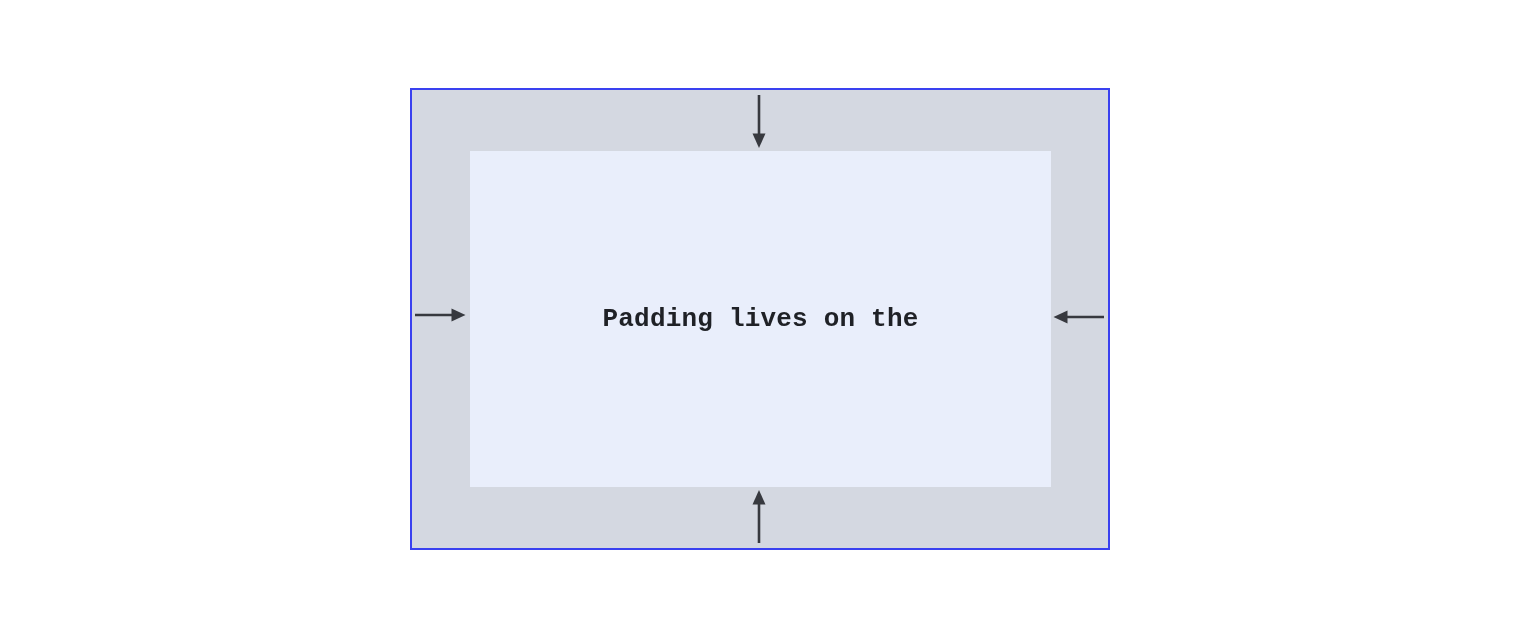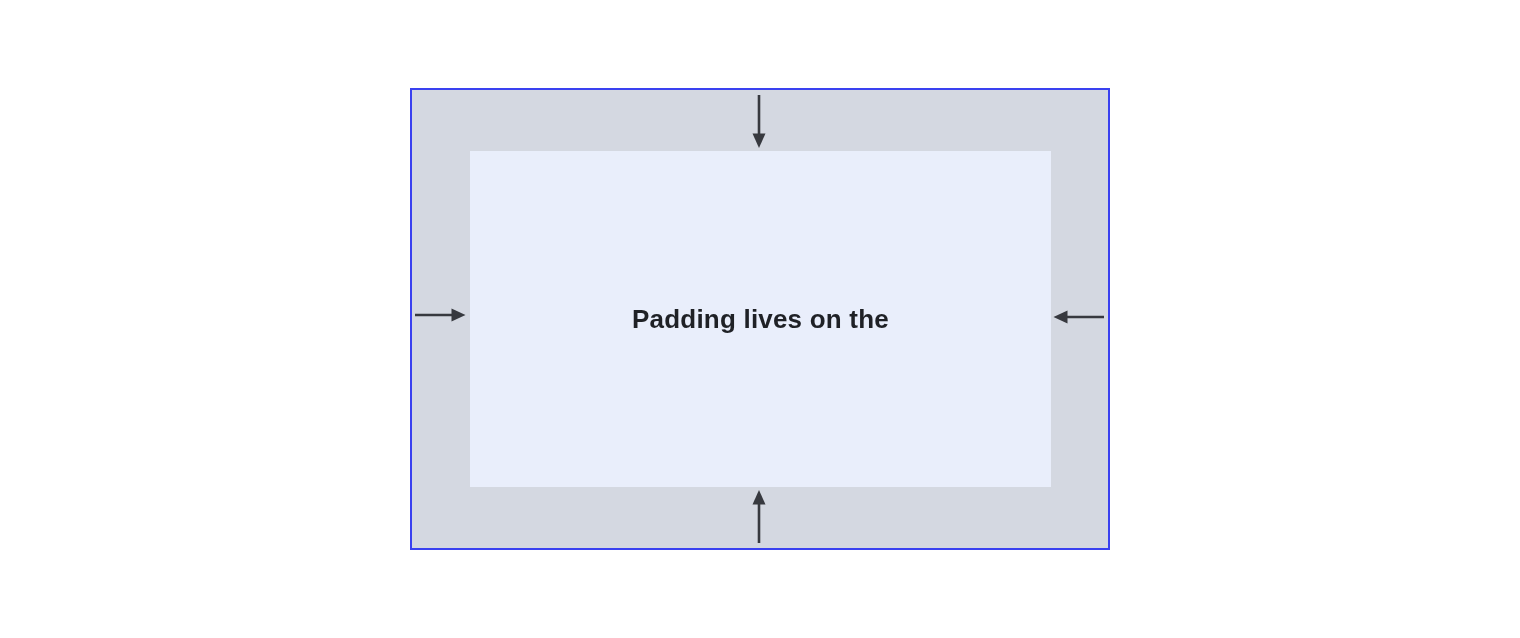--- a/index.html
+++ b/index.html
@@ -17,20 +17,21 @@
     height: 638px;
     background: var(--canvas-bg);
     font-family: "Liberation Sans", "DejaVu Sans", sans-serif;
     overflow: hidden;
   }
   .canvas {
     position: relative;
     width: 1502px;
     height: 638px;
     background: var(--canvas-bg);
+    font-family: Liberation Mono, monospace;
   }
   .outer-box {
     position: absolute;
     left: 410px;
     top: 88px;
     width: 700px;
     height: 462px;
     background: var(--padding-area-bg);
     border: 2px solid var(--border-blue);
   }

